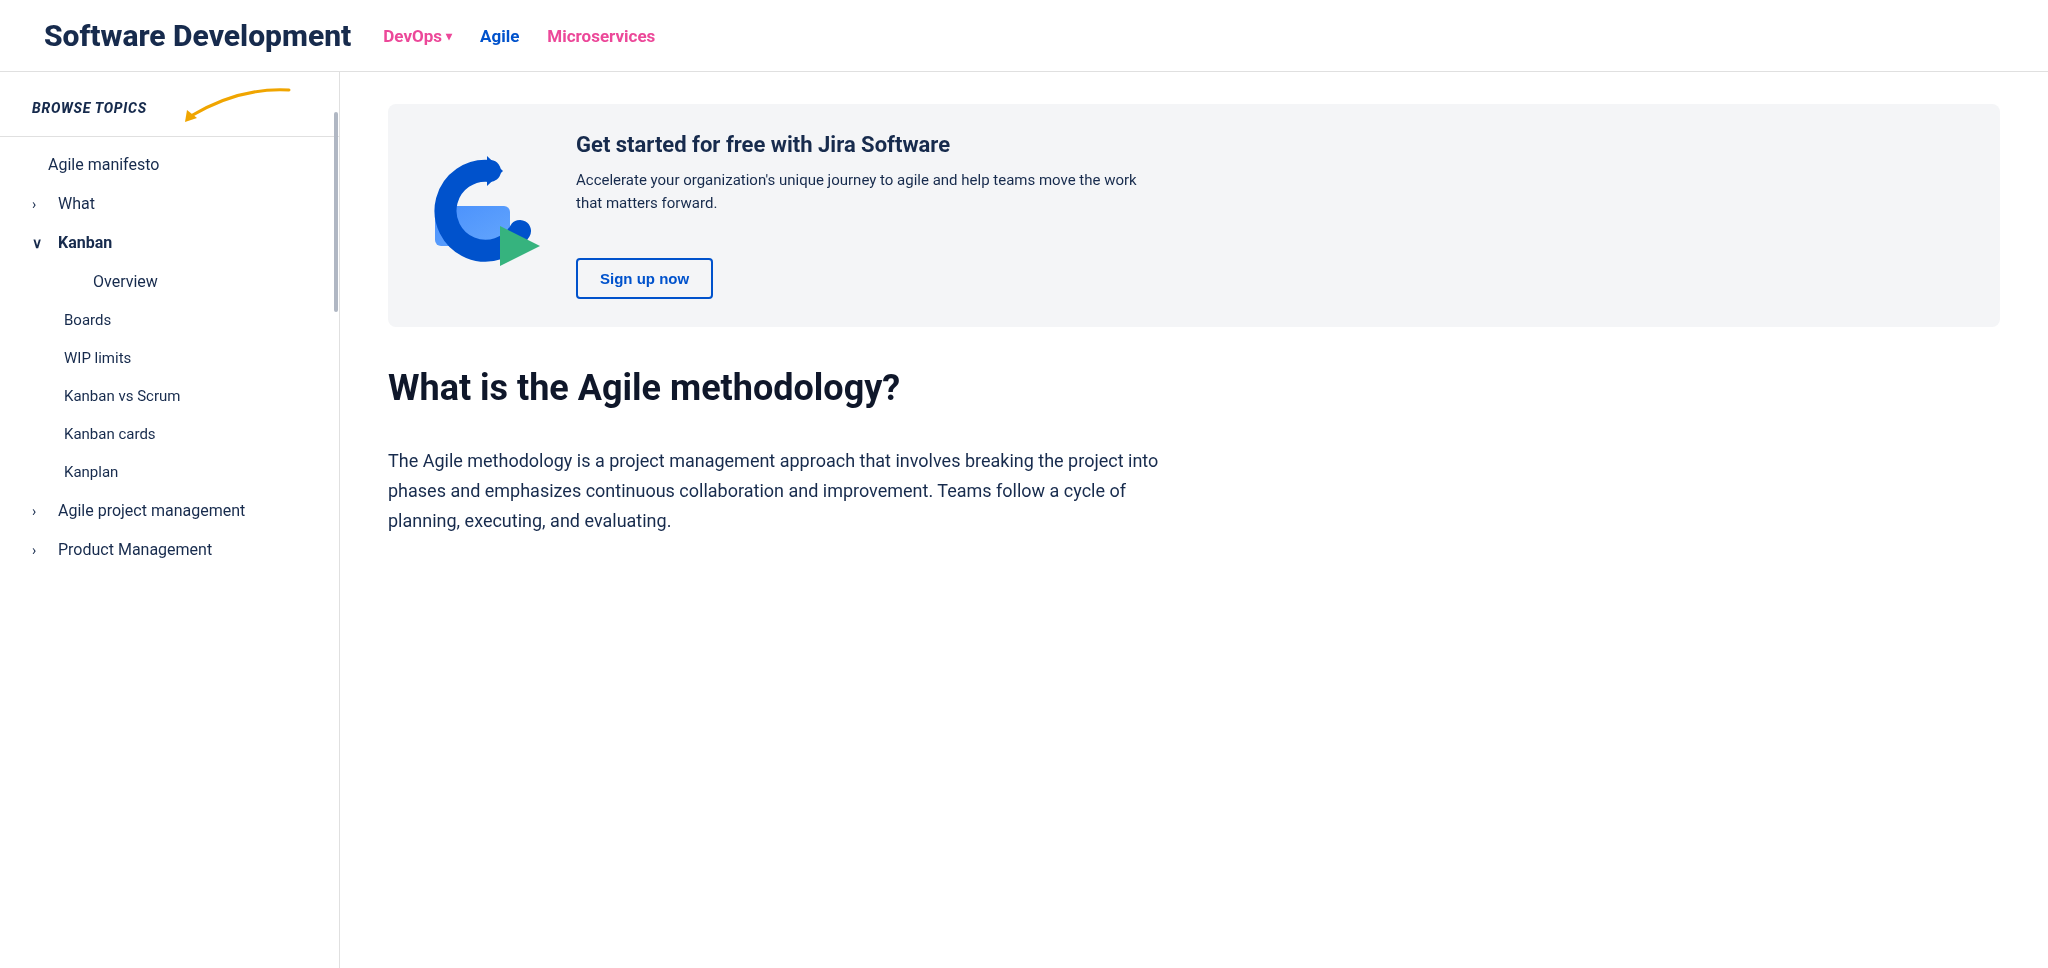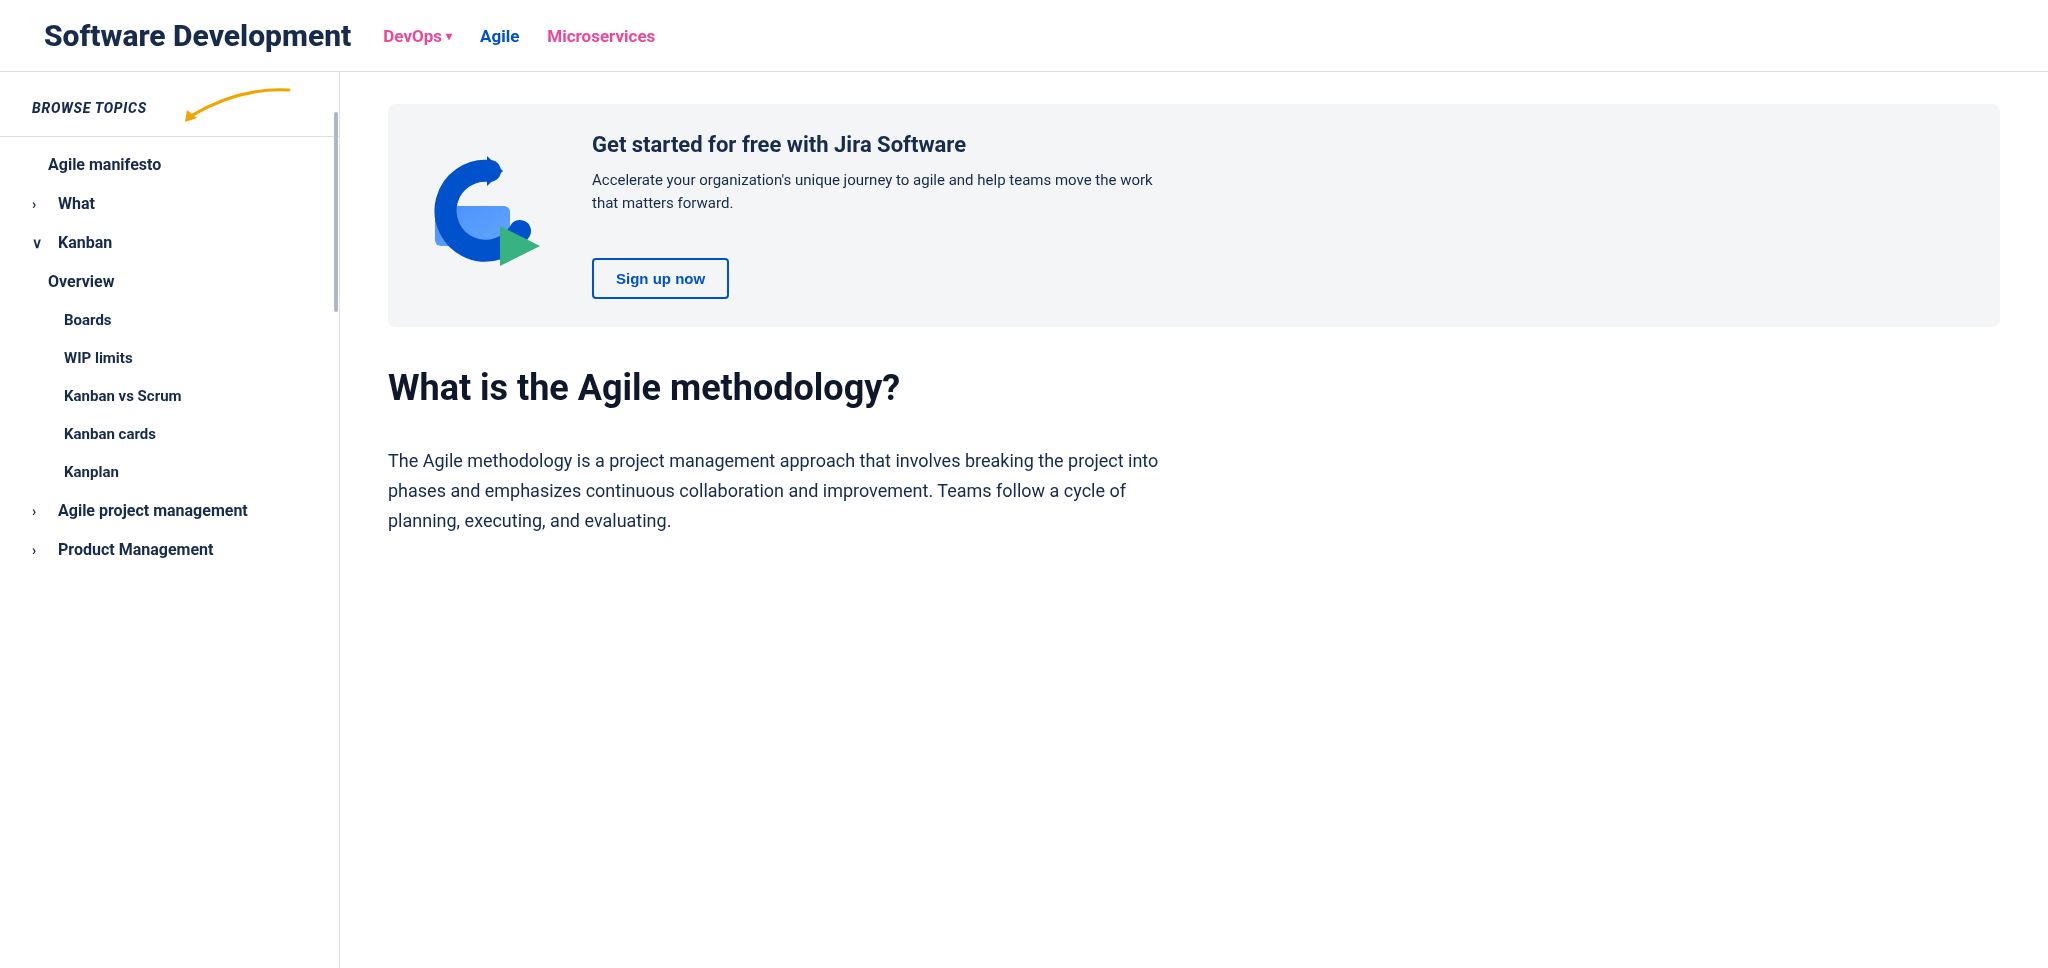--- a/index.html
+++ b/index.html
@@ -96,21 +96,20 @@
       margin: 0 0 8px 0;
     }
 
     .sidebar-item {
       display: flex;
       align-items: center;
       padding: 10px 32px;
       cursor: pointer;
       font-size: 16px;
       color: #172b4d;
-      font-weight: bold;
     }
     .sidebar-item .icon {
       margin-right: 10px;
       font-size: 14px;
       color: #172b4d;
       width: 16px;
       display: inline-flex;
       align-items: center;
     }
     .sidebar-item.no-icon {
@@ -148,21 +147,21 @@
     }
 
     
     .promo-card {
       display: flex;
       align-items: center;
       background: #f4f5f7;
       border-radius: 8px;
       padding: 28px 32px;
       margin-bottom: 40px;
-      gap: 32px;
+      gap: 16px;
     }
     .promo-logo {
       width: 140px;
       height: 140px;
       flex-shrink: 0;
       display: flex;
       align-items: center;
       justify-content: center;
       position: relative;
     }
@@ -251,21 +250,21 @@
     <div class="sidebar-item">
       <span class="icon">›</span>
       <span>What</span>
     </div>
 
     <div class="sidebar-item expanded-parent">
       <span class="icon">∨</span>
       <span>Kanban</span>
     </div>
 
-    <div class="sidebar-item" style="padding-left: 48px;">
+    <div class="sidebar-item" style="padding-left: 48px; margin-left: 45px;">
       <span>Overview</span>
     </div>
 
     <div class="sidebar-item sub-item">
       <span>Boards</span>
     </div>
 
     <div class="sidebar-item sub-item">
       <span>WIP limits</span>
     </div>

